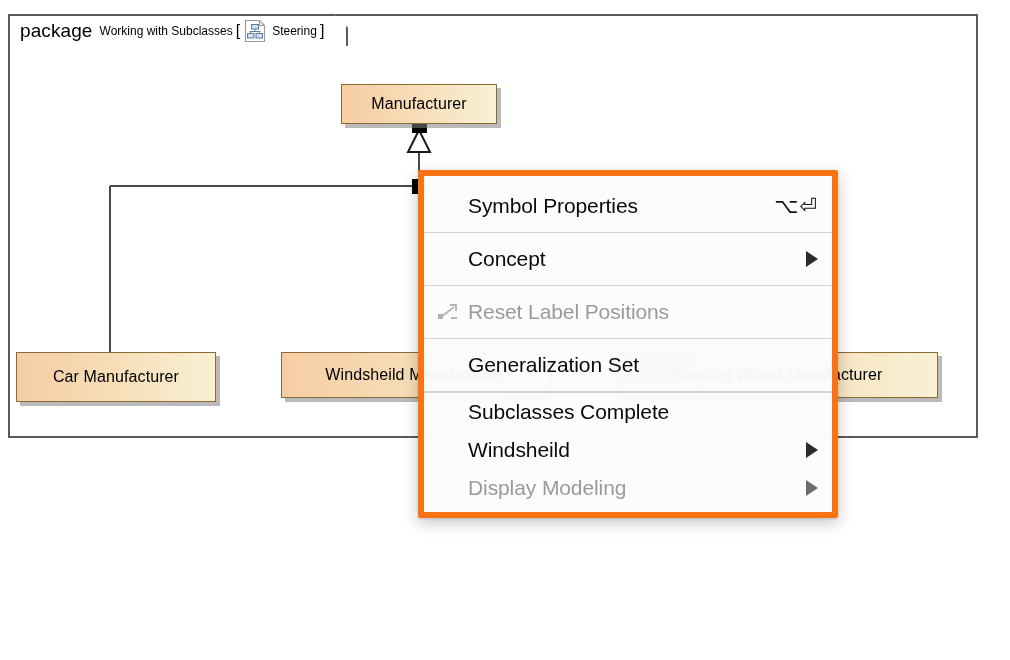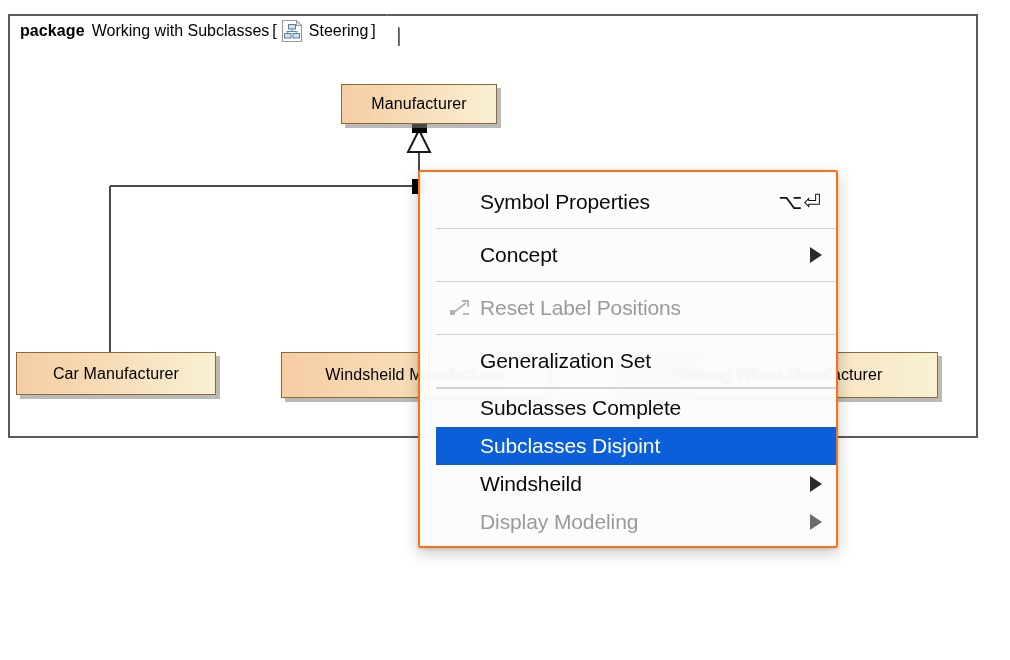--- a/index.html
+++ b/index.html
@@ -40,27 +40,27 @@
     background: #ffffff;
     display: flex;
     align-items: center;
     padding: 0 6px 0 10px;
     
     clip-path: polygon(0 0, calc(100% - 14px) 0, 100% 14px, 100% 100%, 0 100%);
     padding-right: 22px;
     z-index: 3;
   }
   .package-kw {
-    font-weight: bold;
-    font-size: 16px;
+    font-weight: normal;
+    font-size: 19px;
     color: #000;
     letter-spacing: 0.1px;
   }
   .package-name {
-    font-size: 16px;
+    font-size: 12px;
     color: #000;
     margin-left: 7px;
   }
   .bracket {
     font-size: 16px;
     color: #000;
     margin-left: 3px;
   }
   .tab-icon {
     width: 22px;
@@ -83,45 +83,45 @@
   }
   .uml-class .cls-name {
     font-weight: normal;
     font-size: 16px;
     color: #000;
     white-space: nowrap;
     letter-spacing: 0.1px;
   }
 
   #cls-manufacturer       { left: 341px; top: 84px;  width: 156px; height: 40px; }
-  #cls-car-manufacturer   { left: 16px;  top: 352px; width: 200px; height: 43px; }
+  #cls-car-manufacturer   { left: 16px;  top: 352px; width: 200px; height: 50px; }
   #cls-windsheild         { left: 281px; top: 352px; width: 268px; height: 46px; }
   #cls-steering           { left: 616px; top: 352px; width: 322px; height: 46px; }
 
   
   .gen-svg {
     position: absolute;
     left: 0; top: 0;
     width: 1010px; height: 660px;
     pointer-events: none;
     z-index: 1;
   }
 
   
   .context-menu {
     position: absolute;
     left: 418px;
     top: 170px;
     width: 420px;
     background: rgba(252,252,252,0.955);
-    border: 2px solid #f97316;
+    border: 6px solid #f97316;
     border-radius: 2px;
     box-shadow: 0 5px 16px rgba(0,0,0,0.22),
                 0 1px 3px rgba(0,0,0,0.14);
-    padding: 4px 0 5px 16px;
+    padding: 4px 0 5px 0;
     z-index: 10;
     backdrop-filter: blur(1px);
   }
 
   .menu-item {
     position: relative;
     display: flex;
     align-items: center;
     height: 38px;
     padding: 0 14px 0 44px;
@@ -265,23 +265,20 @@
 
     <div class="menu-sep"></div>
 
 
     <div class="menu-sep"></div>
 
     <div class="menu-item">
       <span class="mi-label">Subclasses Complete</span>
     </div>
 
-    <div class="menu-item selected">
-      <span class="mi-label">Subclasses Disjoint</span>
-    </div>
 
     <div class="menu-item">
       <span class="mi-label">Windsheild</span>
       <span class="mi-arrow"></span>
     </div>
 
     <div class="menu-item disabled">
       <span class="mi-label">Display Modeling</span>
       <span class="mi-arrow"></span>
     </div>

